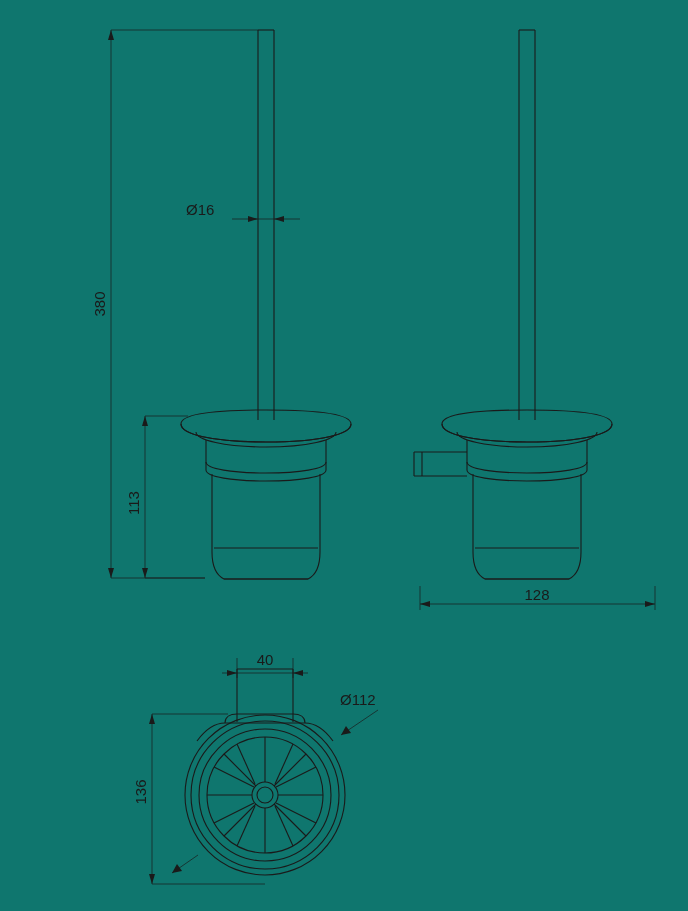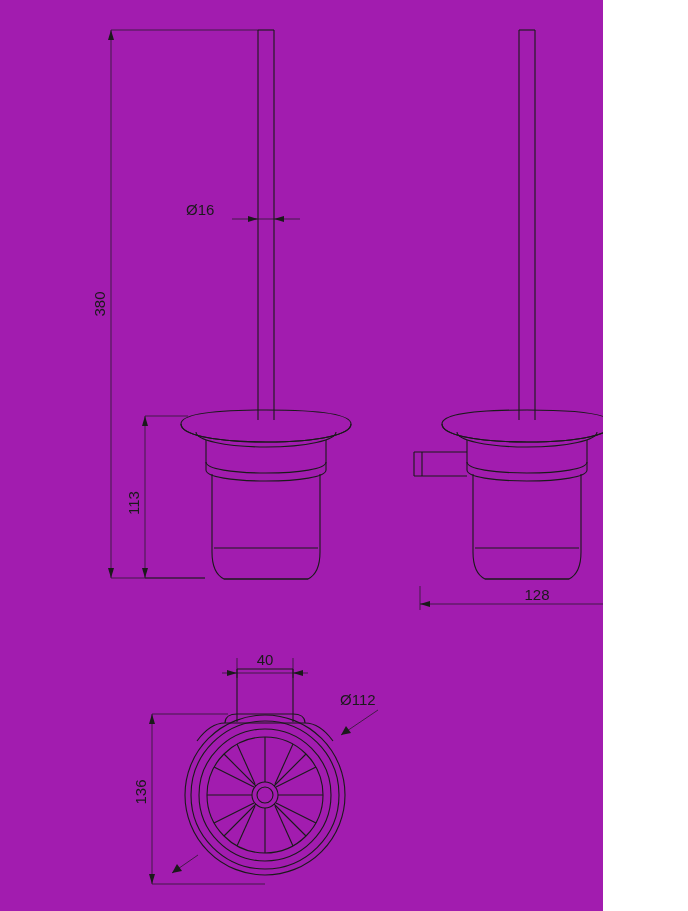--- a/index.html
+++ b/index.html
@@ -5,23 +5,23 @@
   html, body {
     margin: 0;
     padding: 0;
     background: #ffffff;
   }
   body {
     font-family: "Liberation Sans", sans-serif;
   }
   #sheet {
     position: relative;
-    width: 603px;
+    width: 688px;
     height: 911px;
-    background: #a21caf;
+    background: #0f766e;
     overflow: hidden;
   }
   #sheet svg {
     position: absolute;
     left: 0;
     top: 0;
   }
   .dimtext {
     font-family: "Liberation Sans", sans-serif;
     font-size: 15px;

